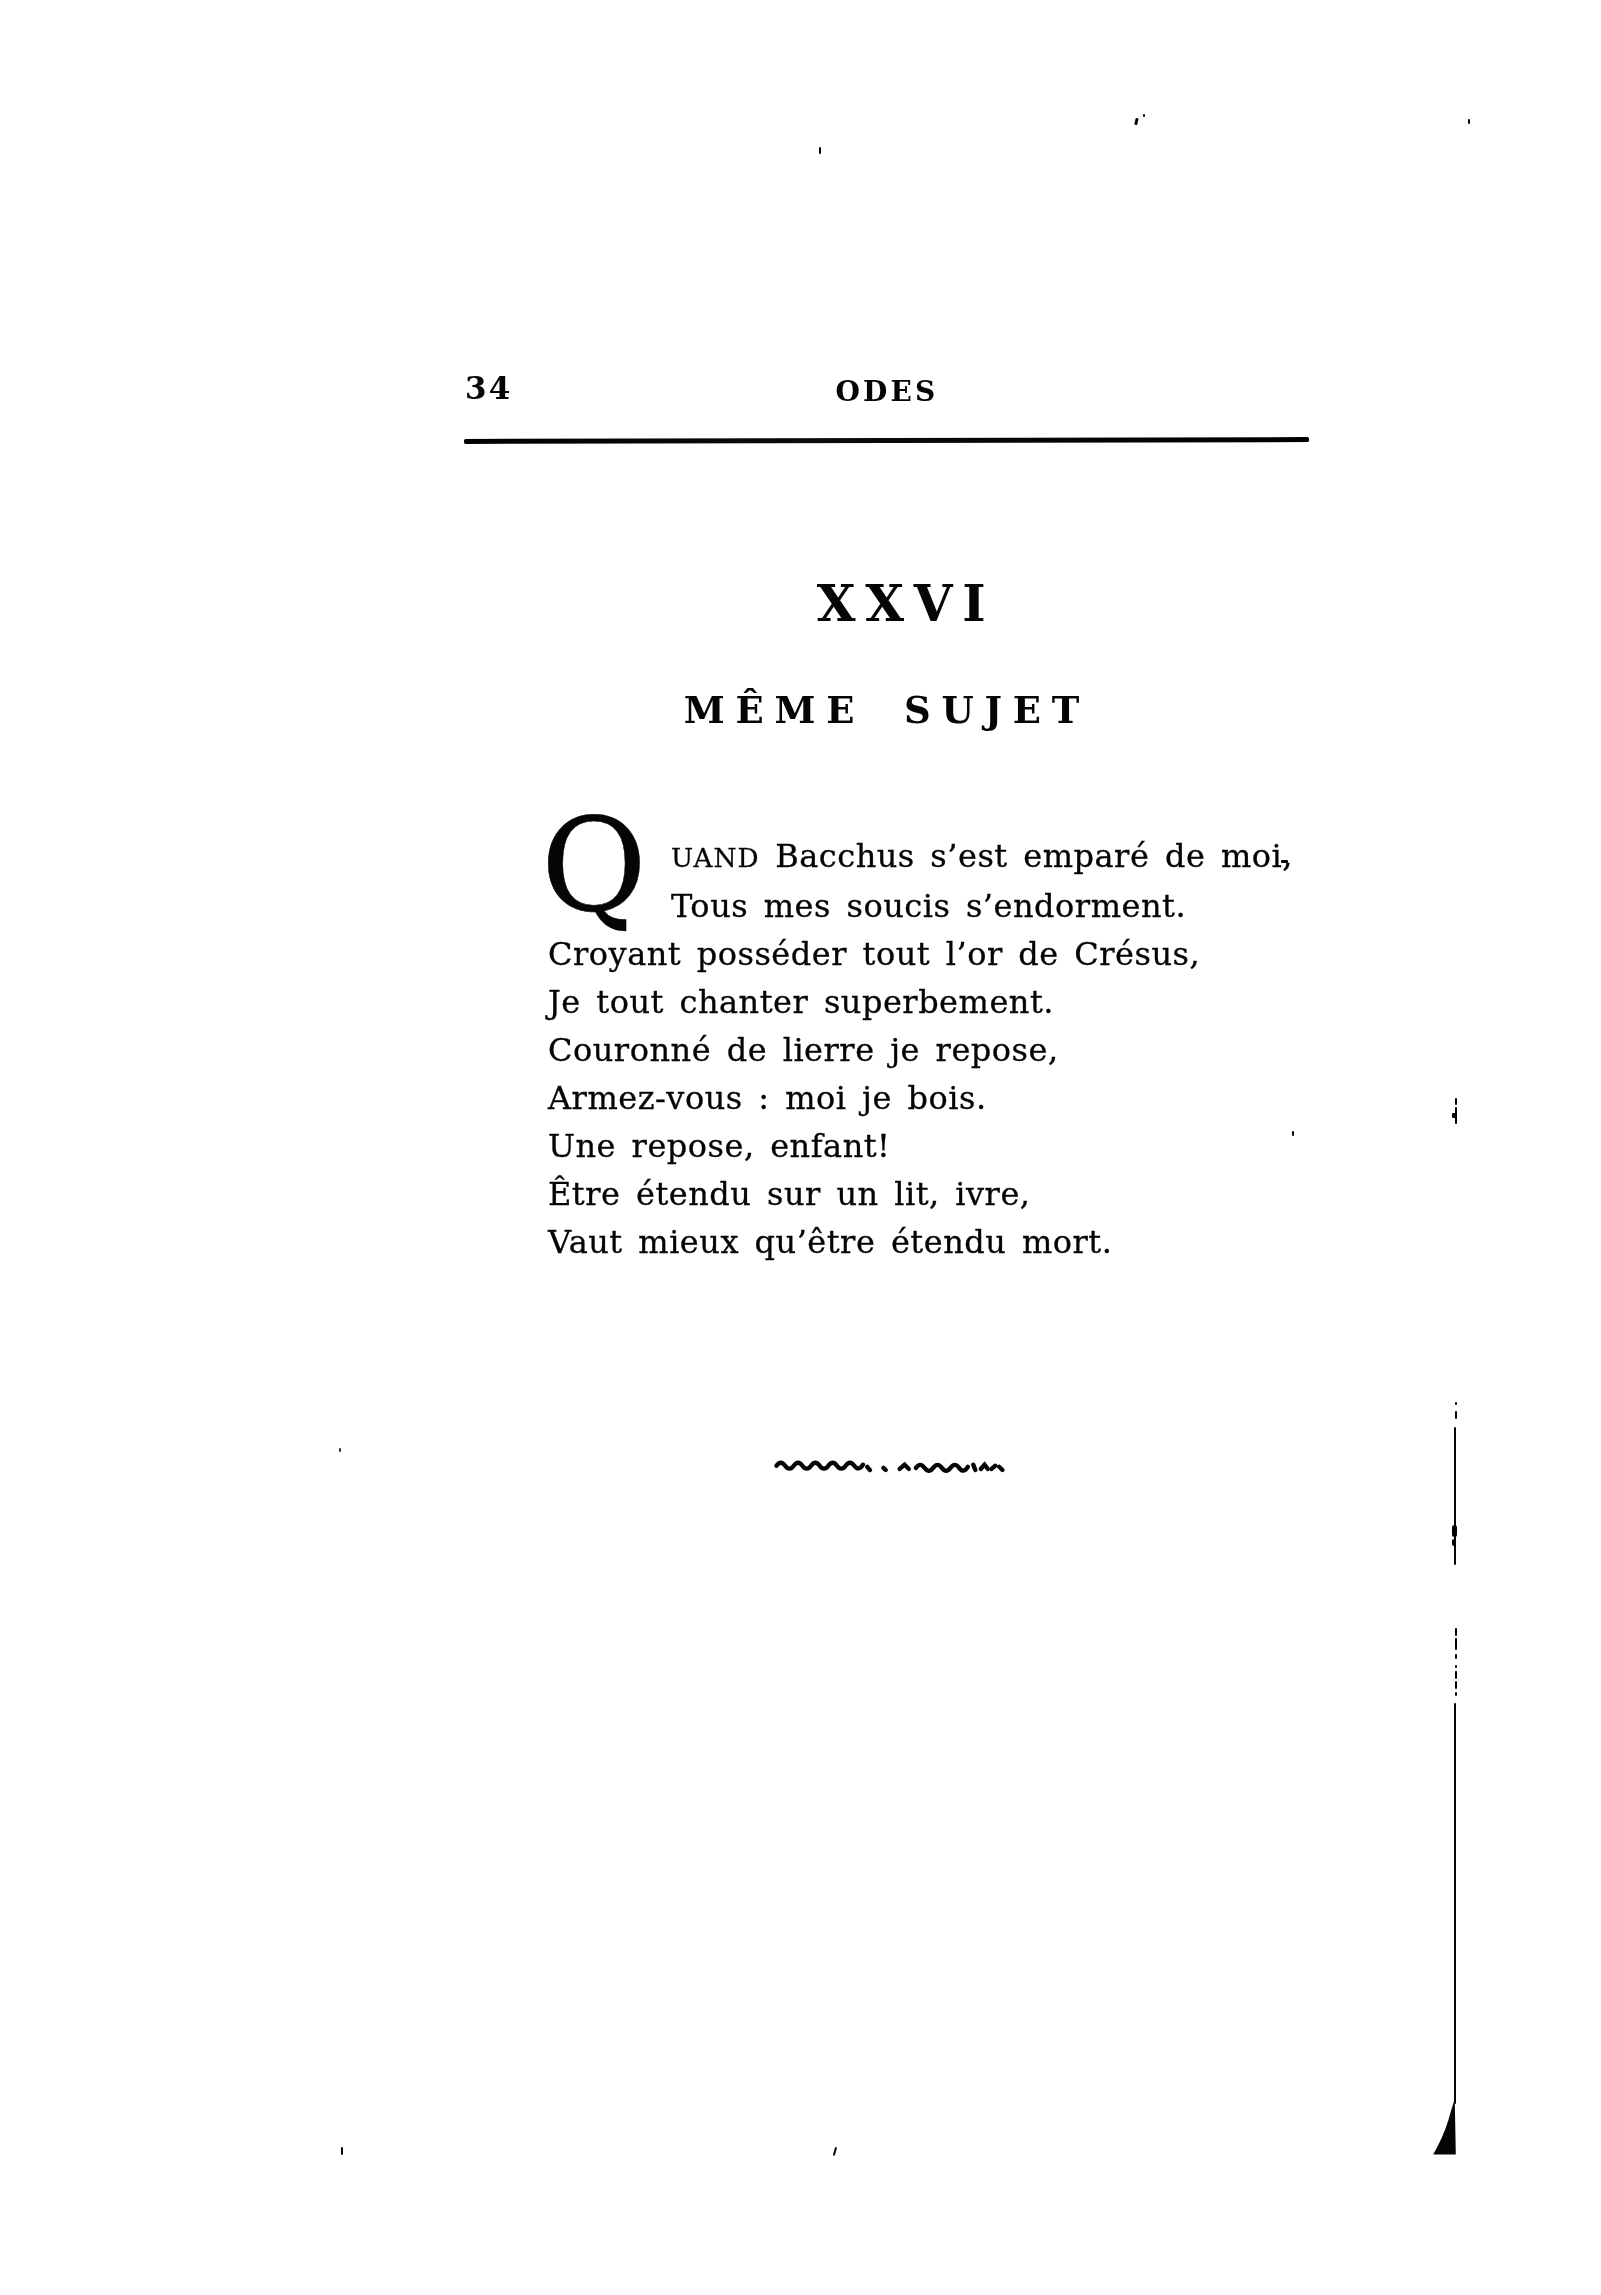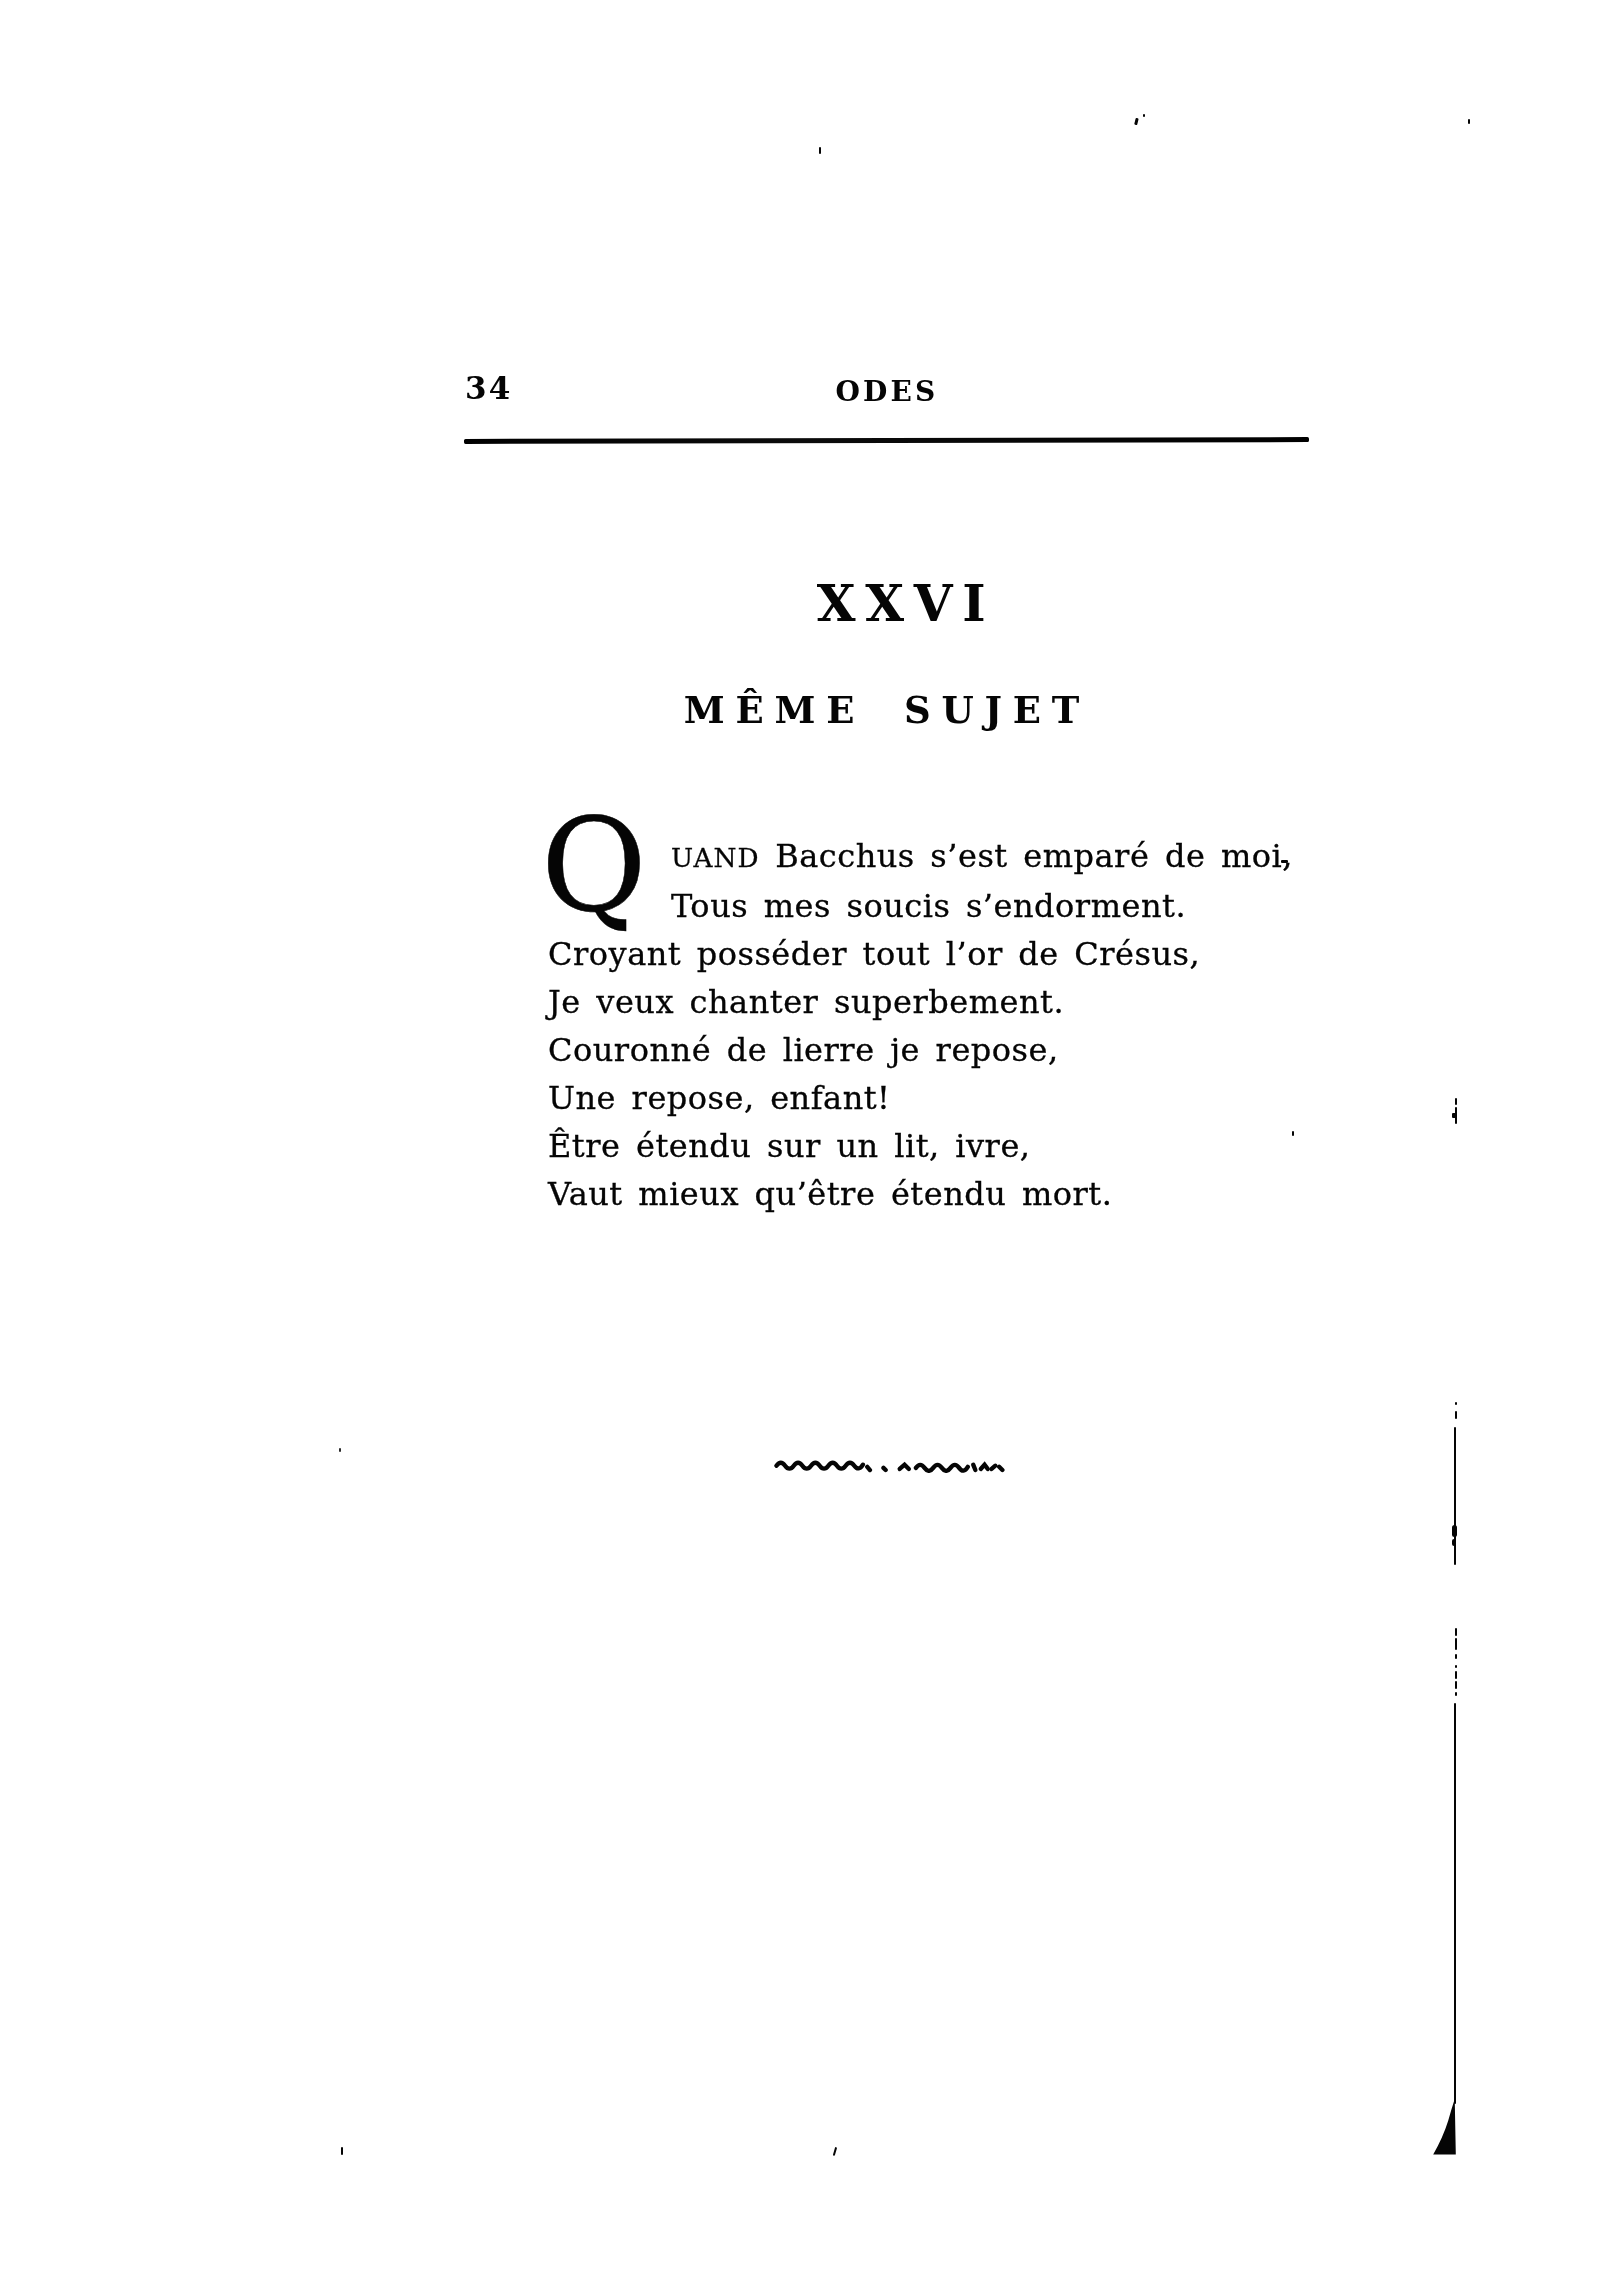--- a/index.html
+++ b/index.html
@@ -73,22 +73,23 @@
 
 <div class="abs section-number">XXVI</div>
 <div class="abs section-subtitle">MÊME SUJET</div>
 
 <div class="abs dropcap">Q</div>
 
 <div class="abs poem">
   <div class="indent"><span class="sc">UAND</span><span> Bacchus s’est emparé de moi,</span></div>
   <div class="indent">Tous mes soucis s’endorment.</div>
   <div>Croyant posséder tout l’or de Crésus,</div>
-  <div>Je veux chanter superbement.</div>
+  <div>Je tout chanter superbement.</div>
   <div>Couronné de lierre je repose,</div>
+  <div>Armez-vous : moi je bois.</div>
   <div>Une repose, enfant!</div>
   <div>Être étendu sur un lit, ivre,</div>
   <div>Vaut mieux qu’être étendu mort.</div>
 </div>
 
 <div class="abs flourish">
   <svg width="233" height="17.3" viewBox="0 0 430 32">
     <g stroke="#050505" stroke-width="8" fill="none" stroke-linecap="round">
       <path d="M4,18 q8,-11 16,0 t16,0 t16,0 t16,0 t16,0 t16,0 t16,0 t16,0 t16,0 t16,-2"></path>
       <path d="M172,20 l5,6"></path>

